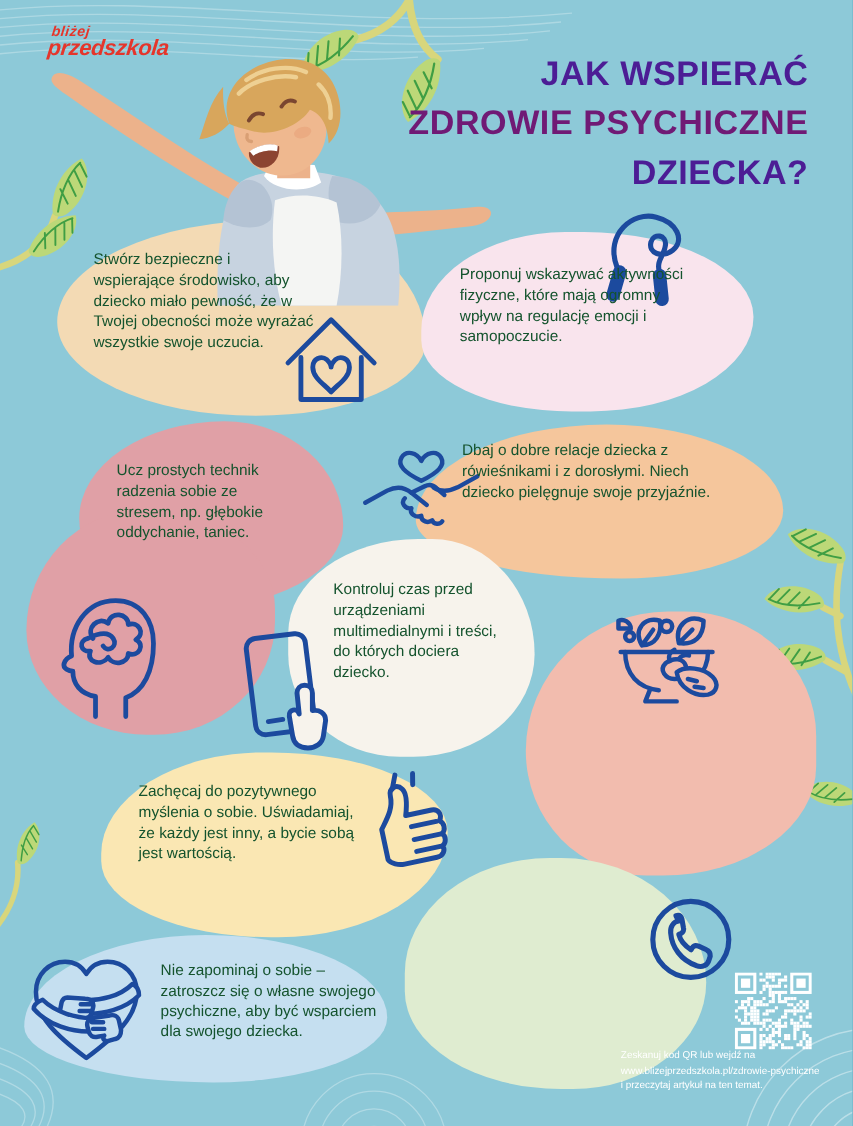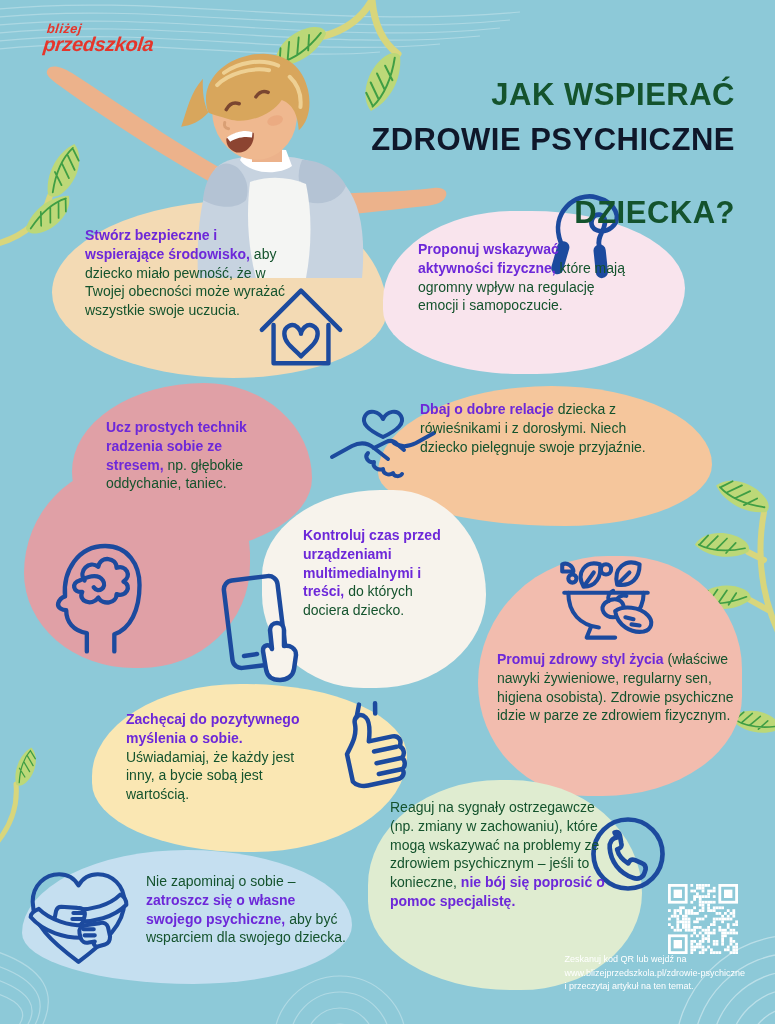--- a/index.html
+++ b/index.html
@@ -2,26 +2,26 @@
 <html lang="pl"><head>
 <meta charset="utf-8">
 <style>
   html,body{margin:0;padding:0;background:#6fb3c7;}
   .poster{position:relative;width:775px;height:1024px;overflow:hidden;background:#8dc9d8;
           font-family:"Liberation Sans",sans-serif;}
   .abs{position:absolute;}
   .blob{position:absolute;z-index:2;}
   .icon{position:absolute;z-index:4;}
   .card-text{position:absolute;z-index:7;font-size:14px;line-height:1.34;color:#3e3e3d;}
-  .card-text .b{font-weight:700;color:#6d28d9;}
+  .card-text .b{font-weight:400;color:#14532d;}
   .card-text .r{color:#14532d;}
   .title{position:absolute;top:44px;right:40px;z-index:7;text-align:right;
          font-weight:700;font-size:31px;line-height:45px;letter-spacing:.5px;}
-  .t-white{color:#14532d;margin-top:28px;}
-  .t-dark{color:#0f172a;}
+  .t-white{color:#4c1d95;}
+  .t-dark{color:#701a75;}
   .logo{position:absolute;left:44px;top:22px;z-index:7;color:#e5352b;font-style:italic;
         font-weight:700;line-height:1;transform:skewX(-6deg);}
   .logo .l1{font-size:13px;margin-left:2px;letter-spacing:.4px;}
   .logo .l2{font-size:20px;margin-top:-1px;letter-spacing:-.4px;}
   .footer{position:absolute;right:30px;top:953px;z-index:7;color:#ffffff;
           font-size:9px;line-height:13.5px;}
   svg{display:block;}
 </style>
 </head>
 <body>
@@ -229,28 +229,22 @@
   </div>
   <div class="card-text" style="left:106px;top:406px;width:158px;margin-top:12px;">
     <span class="r"></span><span class="b">Ucz prostych technik radzenia sobie ze stresem, </span><span class="r">np. głębokie oddychanie, taniec.</span>
   </div>
   <div class="card-text" style="left:303px;top:526px;width:158px;">
     <span class="r"></span><span class="b">Kontroluj czas przed urządzeniami multimedialnymi i treści, </span><span class="r">do których dociera dziecko.</span>
   </div>
   <div class="card-text" style="left:420px;top:400px;width:238px;">
     <span class="r"></span><span class="b">Dbaj o dobre relacje </span><span class="r">dziecka z rówieśnikami i z dorosłymi. Niech dziecko pielęgnuje swoje przyjaźnie.</span>
   </div>
-  <div class="card-text" style="left:497px;top:650px;width:242px;">
-    <span class="r"></span><span class="b">Promuj zdrowy styl życia </span><span class="r">(właściwe nawyki żywieniowe, regularny sen, higiena osobista). Zdrowie psychiczne idzie w parze ze zdrowiem fizycznym.</span>
-  </div>
   <div class="card-text" style="left:126px;top:710px;width:200px;">
     <span class="r"></span><span class="b">Zachęcaj do pozytywnego myślenia o sobie. </span><span class="r">Uświadamiaj, że każdy jest inny, a bycie sobą jest wartością.</span>
-  </div>
-  <div class="card-text" style="left:390px;top:798px;width:225px;">
-    <span class="r">Reaguj na sygnały ostrzegawcze (np. zmiany w zachowaniu), które mogą wskazywać na problemy ze zdrowiem psychicznym – jeśli to konieczne, </span><span class="b">nie bój się poprosić o pomoc specjalistę.</span><span class="r"></span>
   </div>
   <div class="card-text" style="left:146px;top:872px;width:200px;">
     <span class="r">Nie zapominaj o sobie – </span><span class="b">zatroszcz się o własne swojego psychiczne, </span><span class="r">aby być wsparciem dla swojego dziecka.</span>
   </div>
 
   <svg id="qr" class="abs" style="left:668px;top:884px;z-index:4" width="70" height="70" viewBox="0 0 70 70">
       <rect x="22.4" y="0.0" width="2.8" height="2.8" fill="#ffffff"></rect>
       <rect x="28.0" y="0.0" width="2.8" height="2.8" fill="#ffffff"></rect>
       <rect x="30.8" y="0.0" width="2.8" height="2.8" fill="#ffffff"></rect>
       <rect x="33.6" y="0.0" width="2.8" height="2.8" fill="#ffffff"></rect>

